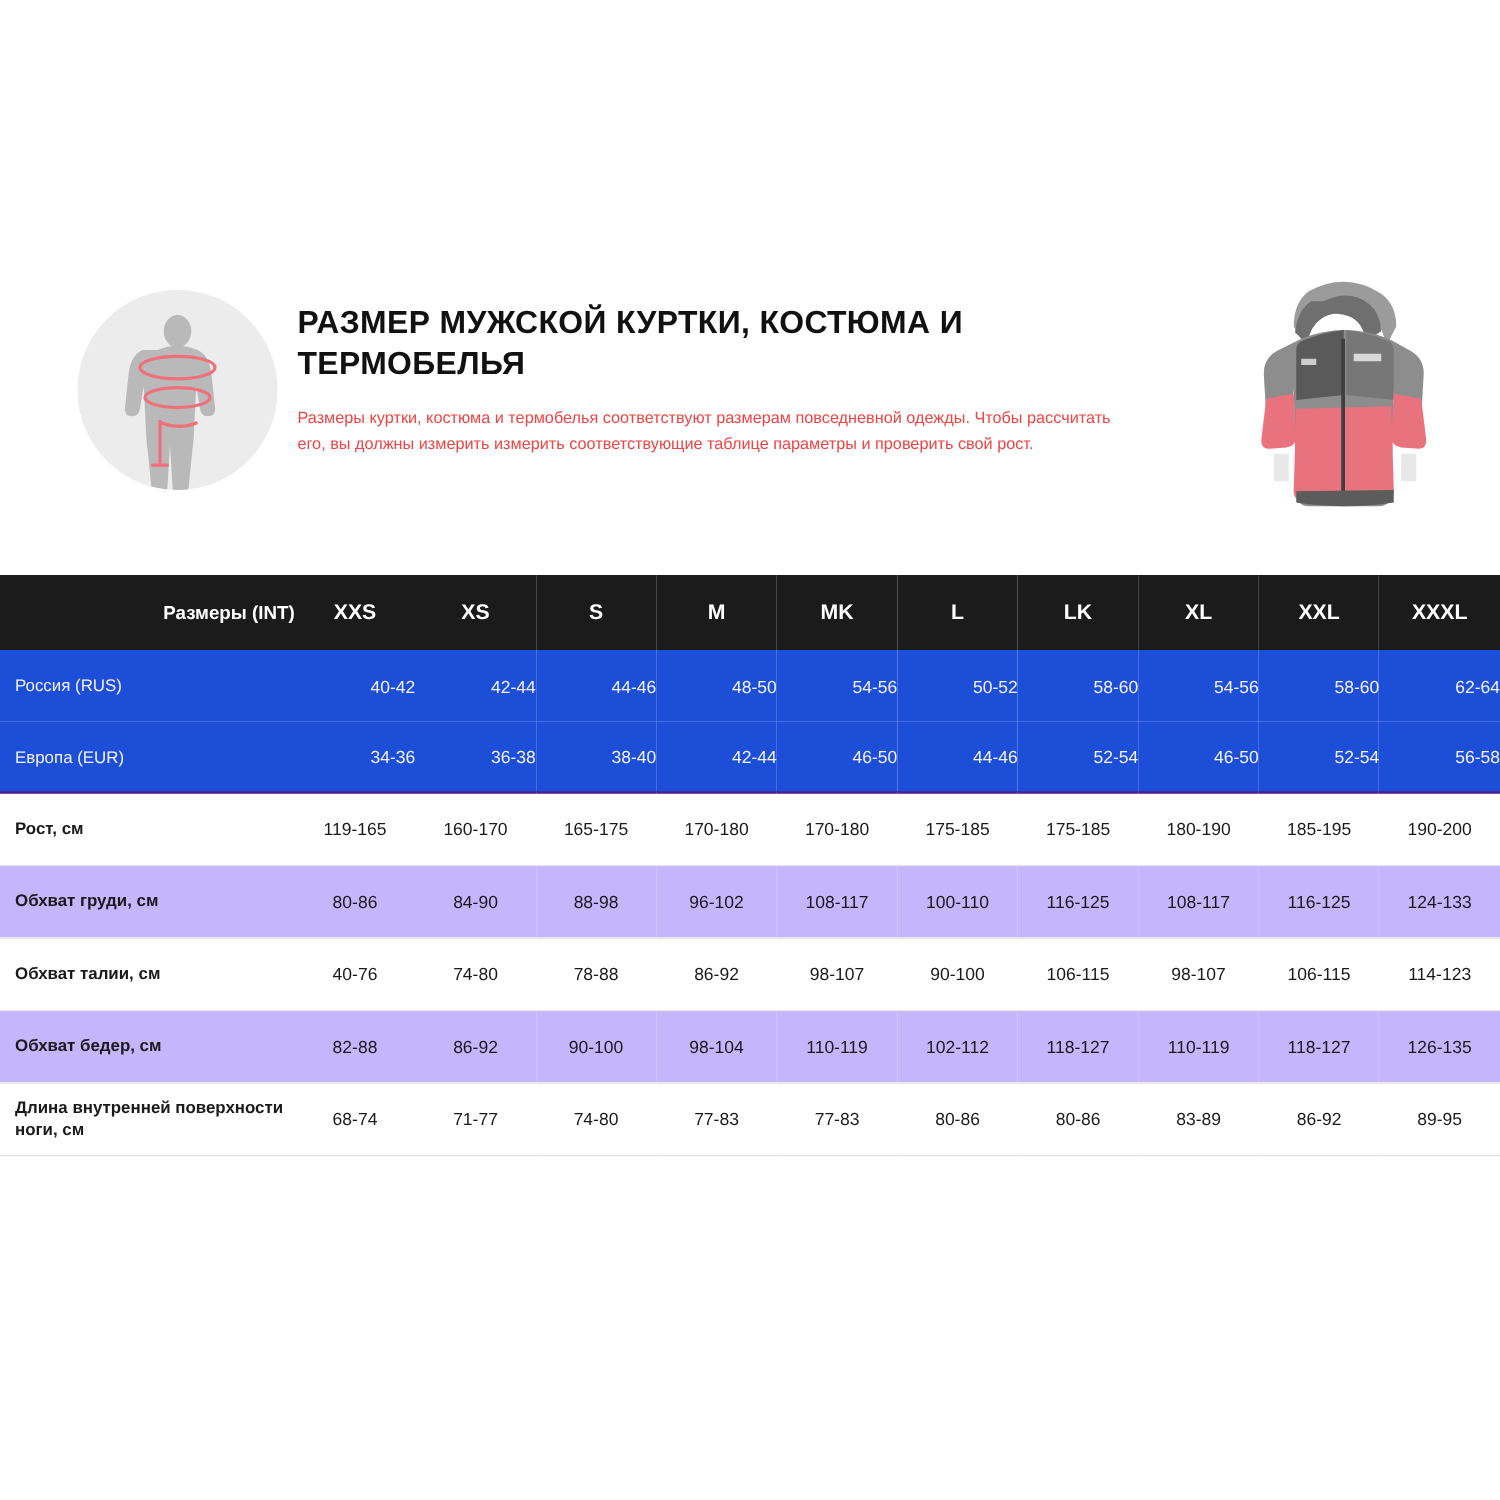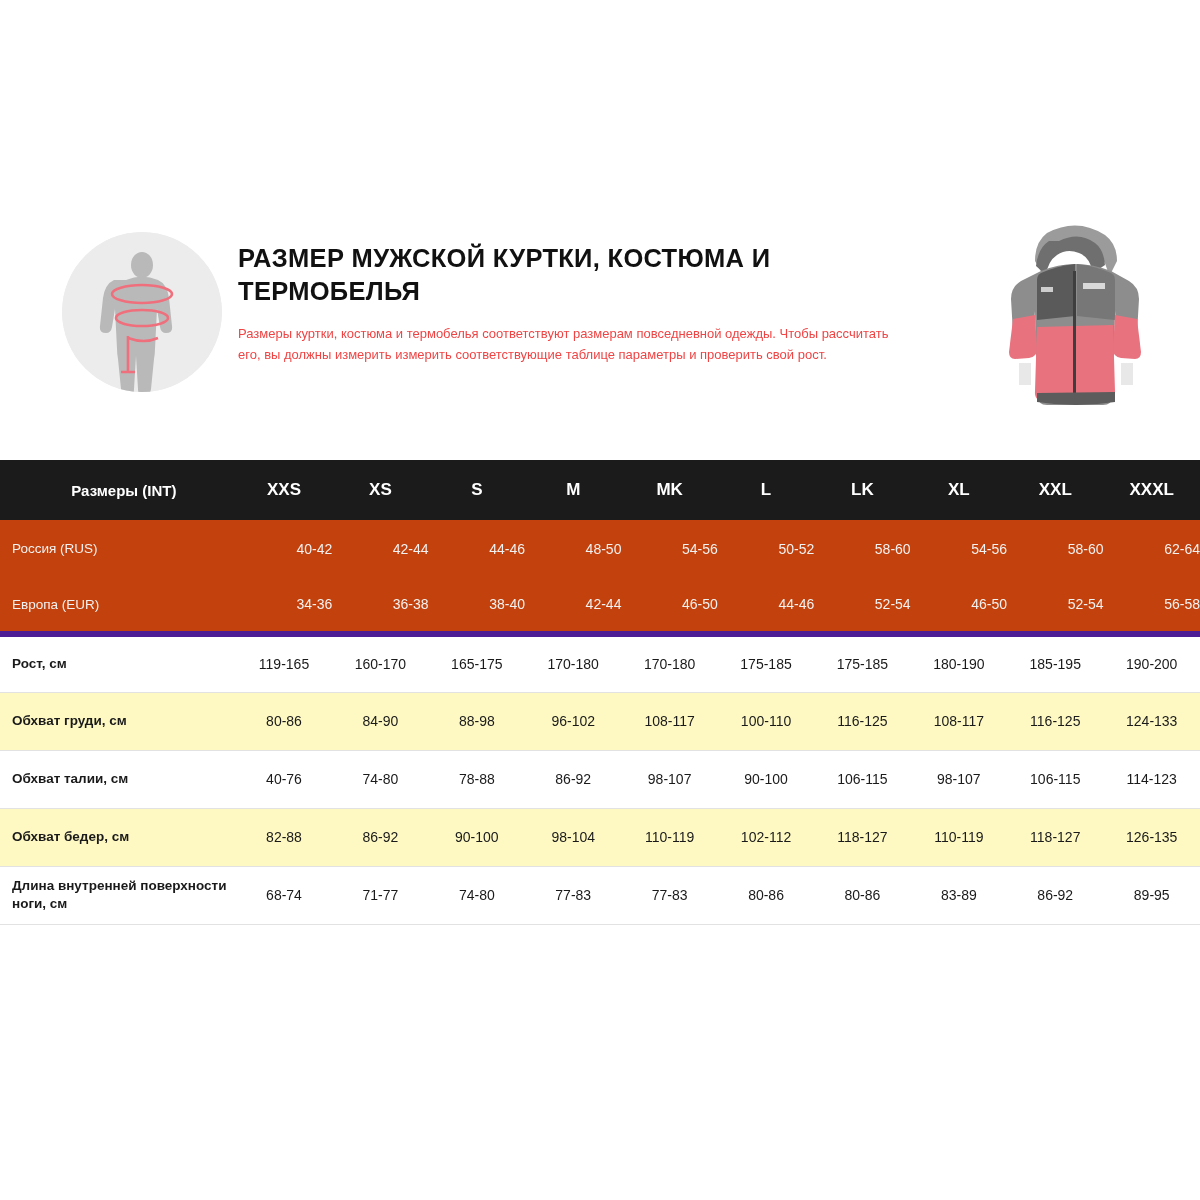--- a/index.html
+++ b/index.html
@@ -85,72 +85,72 @@
   .size-table col.data-col  { width: 96.1px; }
 
   .row-head {
     background: #1b1b1b;
     color: #ffffff;
     height: 60px;
   }
   .row-head .cell-label {
     font-size: 15px;
     font-weight: bold;
-    text-align: center;
+    text-align: right;
     padding-left: 12px;
     color: #ffffff;
   }
   .row-head .cell-data {
     font-size: 17px;
     font-weight: bold;
     text-align: center;
     color: #ffffff;
     margin-top: 40px;
   }
 
   .row-dark {
-    background: #c2410c;
+    background: #1d4ed8;
     color: #ffffff;
     height: 57px;
   }
   .row-dark .cell-label {
     font-size: 13.5px;
     text-align: left;
     padding-left: 12px;
     color: #f2f2f2;
   }
   .row-dark .cell-data {
     font-size: 14px;
     text-align: right;
     color: #f2f2f2;
   }
 
   .row-light {
     background: #ffffff;
     height: 58px;
   }
   .row-alt {
-    background: #fef9c3;
+    background: #c4b5fd;
     height: 58px;
   }
   .row-light .cell-label, .row-alt .cell-label {
     font-size: 13.5px;
     font-weight: bold;
     text-align: left;
     padding-left: 12px;
     color: #1a1a1a;
     line-height: 1.35;
   }
   .row-light .cell-data, .row-alt .cell-data {
     font-size: 14px;
     text-align: center;
     color: #1a1a1a;
   }
 
-  .sep-top td { border-top: 6px solid #4c1d95; }
+  .sep-top td { border-top: 2px solid #4c1d95; }
   .row-div td { border-bottom: 1px solid #e2e2e2; }
 </style>
 </head>
 <body>
 
 <div class="header">
 
   <div class="figure-badge">
     <svg width="160" height="160" viewBox="0 0 160 160" aria-hidden="true">
       <circle cx="80" cy="80" r="80" fill="#ececec"></circle>

